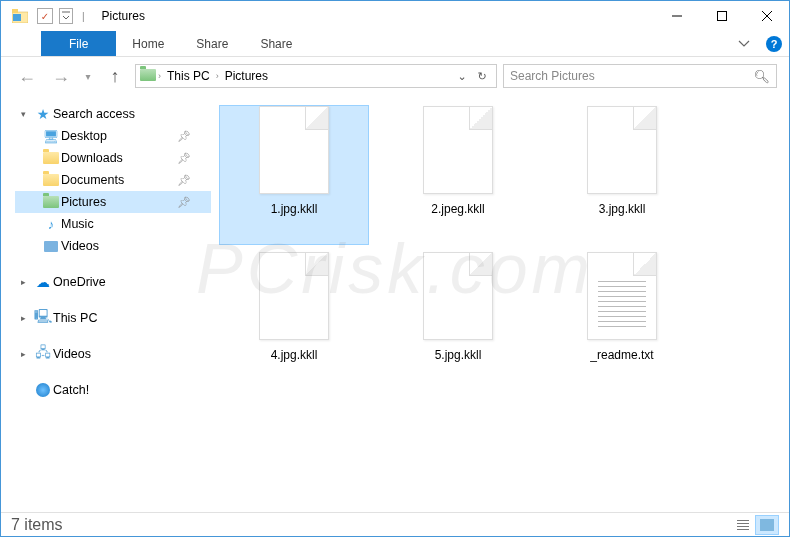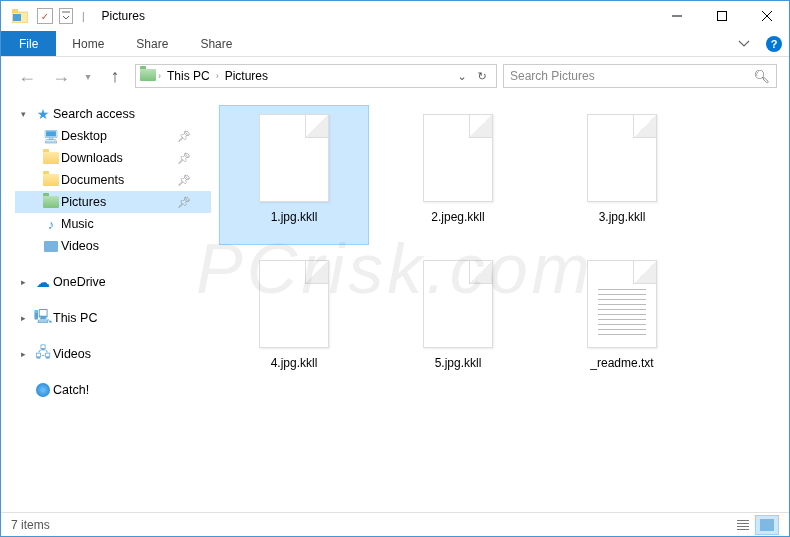--- a/index.html
+++ b/index.html
@@ -9,21 +9,21 @@
 .titlebar { height: 30px; background: #fff; display: flex; align-items: center; padding: 0 0 0 8px; }
 .titlebar .qat { display: flex; align-items: center; gap: 6px; }
 .titlebar .qat-icon { width: 22px; height: 22px; display: flex; align-items: center; justify-content: center; font-size: 13px; }
 .titlebar .title-text { font-size: 12px; margin-left: 8px; color: #000; }
 .titlebar .win-controls { margin-left: auto; display: flex; }
 .titlebar .win-btn { width: 45px; height: 30px; display: flex; align-items: center; justify-content: center; }
 .titlebar .win-btn svg { width: 10px; height: 10px; }
 
 
 .ribbon { height: 26px; display: flex; align-items: stretch; border-bottom: 1px solid #e1e1e1; }
-.ribbon .file-tab { background: #1979ca; color: #fff; font-size: 12px; padding: 0 18px; display: flex; align-items: center; }
+.ribbon .file-tab { background: #1979ca; color: #fff; font-size: 12px; padding: 0 28px; display: flex; align-items: center; margin-left: 40px; }
 .ribbon .tab { font-size: 12px; color: #444; padding: 0 16px; display: flex; align-items: center; }
 .ribbon .spacer { flex: 1; }
 .ribbon .ribbon-expand { width: 30px; display: flex; align-items: center; justify-content: center; color: #666; }
 .ribbon .help { width: 30px; display: flex; align-items: center; justify-content: center; }
 .help-circle { width: 16px; height: 16px; border-radius: 50%; background: #0078d7; color: #fff; font-size: 11px; display: flex; align-items: center; justify-content: center; font-weight: bold; }
 
 
 .addr-row { height: 38px; display: flex; align-items: center; padding: 0 12px; gap: 6px; }
 .nav-btn { width: 28px; height: 28px; display: flex; align-items: center; justify-content: center; color: #999; font-size: 18px; }
 .nav-btn.enabled { color: #555; }
@@ -58,29 +58,29 @@
 .pictures-folder::before { content: ''; position: absolute; top: -3px; left: 0; width: 6px; height: 3px; background: #7cc47c; border-radius: 1px 1px 0 0; }
 .music-icon { color: #3c9ee0; font-size: 13px; }
 .video-icon { width: 14px; height: 11px; background: #7bb3e0; border-radius: 1px; }
 .cloud-icon { color: #0078d7; font-size: 14px; }
 .pc-icon { color: #5ba3d6; font-size: 14px; }
 .network-icon { color: #5ba3d6; font-size: 14px; }
 .catch-icon { width: 14px; height: 14px; border-radius: 50%; background: radial-gradient(#6ec1ff, #1a7cc9); }
 
 
 .files { flex: 1; padding: 10px 8px; display: flex; flex-wrap: wrap; align-content: flex-start; gap: 6px 14px; }
-.file-item { width: 150px; height: 140px; display: flex; flex-direction: column; align-items: center; justify-content: flex-start; padding-top: 8px; border: 1px solid transparent; }
+.file-item { width: 150px; height: 140px; display: flex; flex-direction: column; align-items: center; justify-content: flex-start; border: 1px solid transparent; }
 .file-item.selected { background: #cce8ff; border: 1px solid #99d1ff; }
 .file-thumb { width: 70px; height: 88px; background: #fff; border: 1px solid #ddd; position: relative; margin-bottom: 8px; box-shadow: 1px 1px 2px rgba(0,0,0,0.08); }
 .file-thumb::before { content: ''; position: absolute; top: 0; right: 0; width: 22px; height: 22px; background: linear-gradient(135deg, transparent 50%, #eee 50%); border-left: 1px solid #ddd; border-bottom: 1px solid #ddd; }
 .file-thumb.text::after { content: ''; position: absolute; top: 28px; left: 10px; right: 10px; bottom: 12px; background: repeating-linear-gradient(#bbb, #bbb 1px, transparent 1px, transparent 5px); }
 .file-name { font-size: 12px; text-align: center; color: #000; }
 
 
-.statusbar { position: absolute; bottom: 0; left: 0; right: 0; height: 24px; border-top: 1px solid #e1e1e1; display: flex; align-items: center; padding: 0 10px; font-size: 12px; color: #555; }
+.statusbar { position: absolute; bottom: 0; left: 0; right: 0; height: 24px; border-top: 1px solid #e1e1e1; display: flex; align-items: center; padding: 0 10px; font-size: 16px; color: #555; }
 .statusbar .spacer { flex: 1; }
 .view-btn { width: 24px; height: 20px; border: 1px solid transparent; display: flex; align-items: center; justify-content: center; }
 .view-btn.active { background: #cce8ff; border: 1px solid #99d1ff; }
 .view-lines { width: 12px; height: 10px; background: repeating-linear-gradient(#777, #777 1px, transparent 1px, transparent 3px); }
 .view-grid { width: 14px; height: 12px; background: #7fb8e0; position: relative; }
 
 
 .watermark { position: absolute; top: 50%; left: 50%; transform: translate(-50%, -50%); font-size: 70px; font-weight: 200; color: rgba(120,120,120,0.12); letter-spacing: 4px; pointer-events: none; font-style: italic; white-space: nowrap; }
 
 .divider { font-size: 10px; color: #888; padding: 0 3px; }

